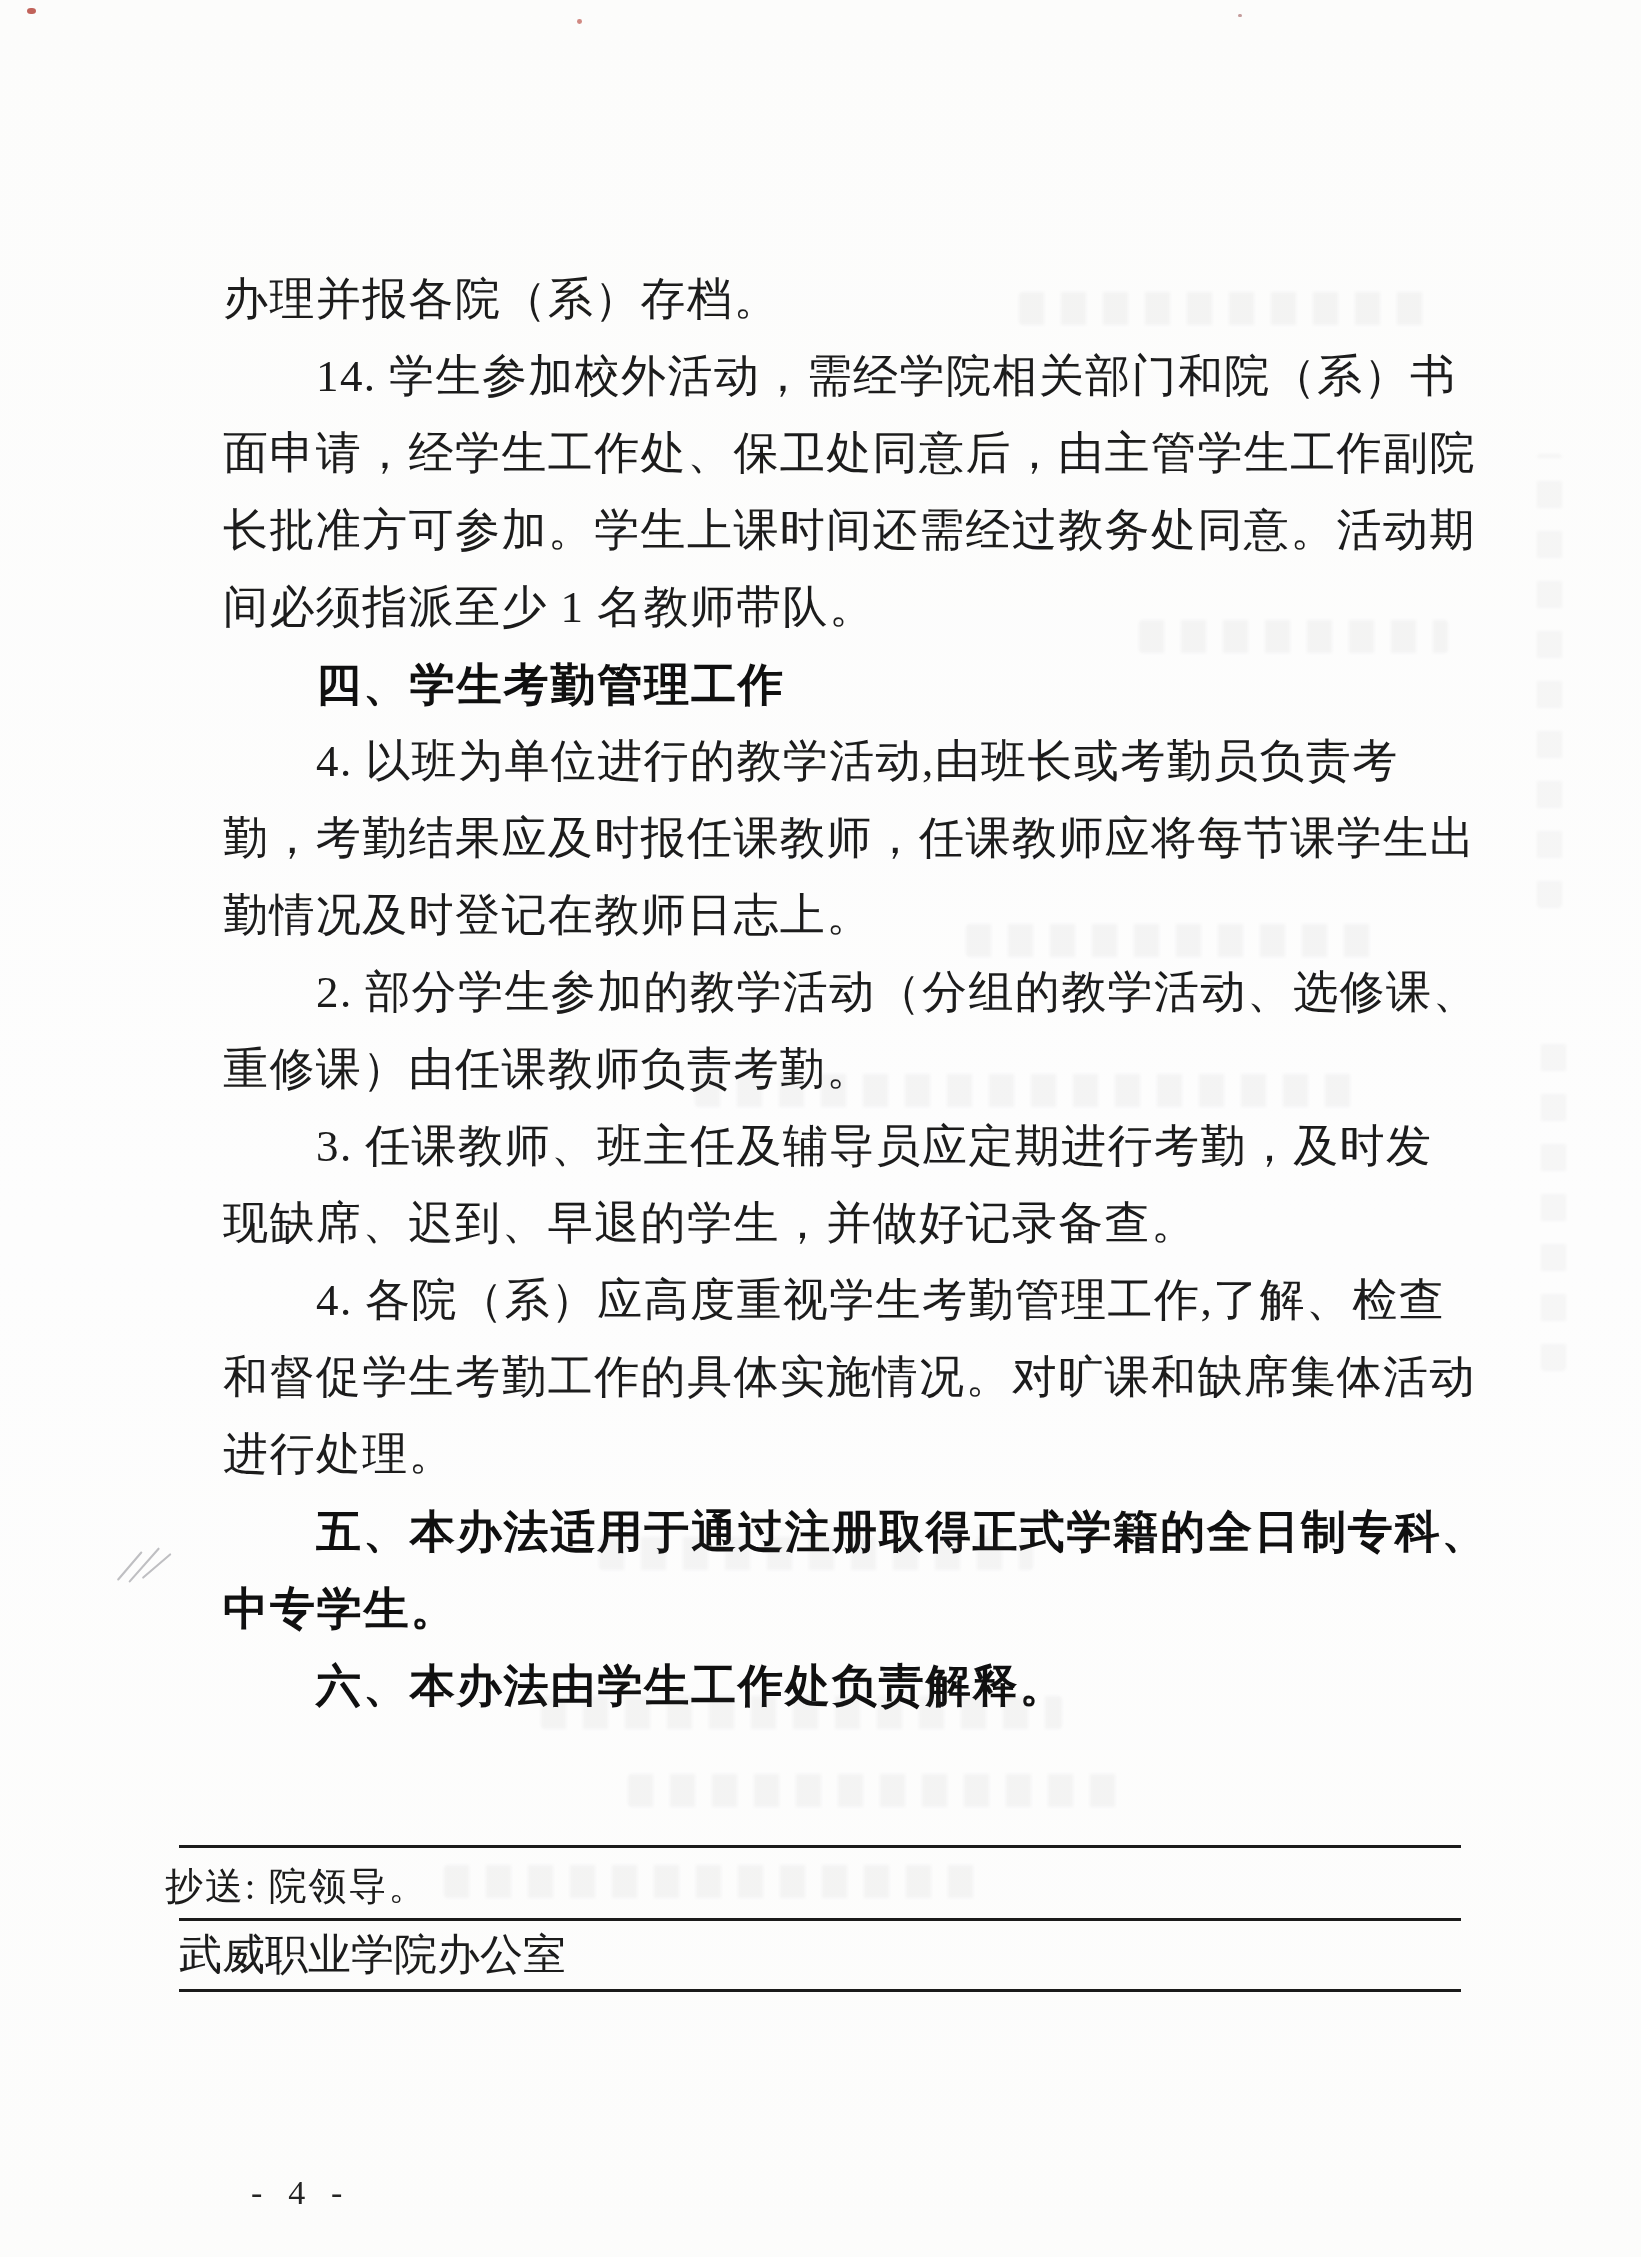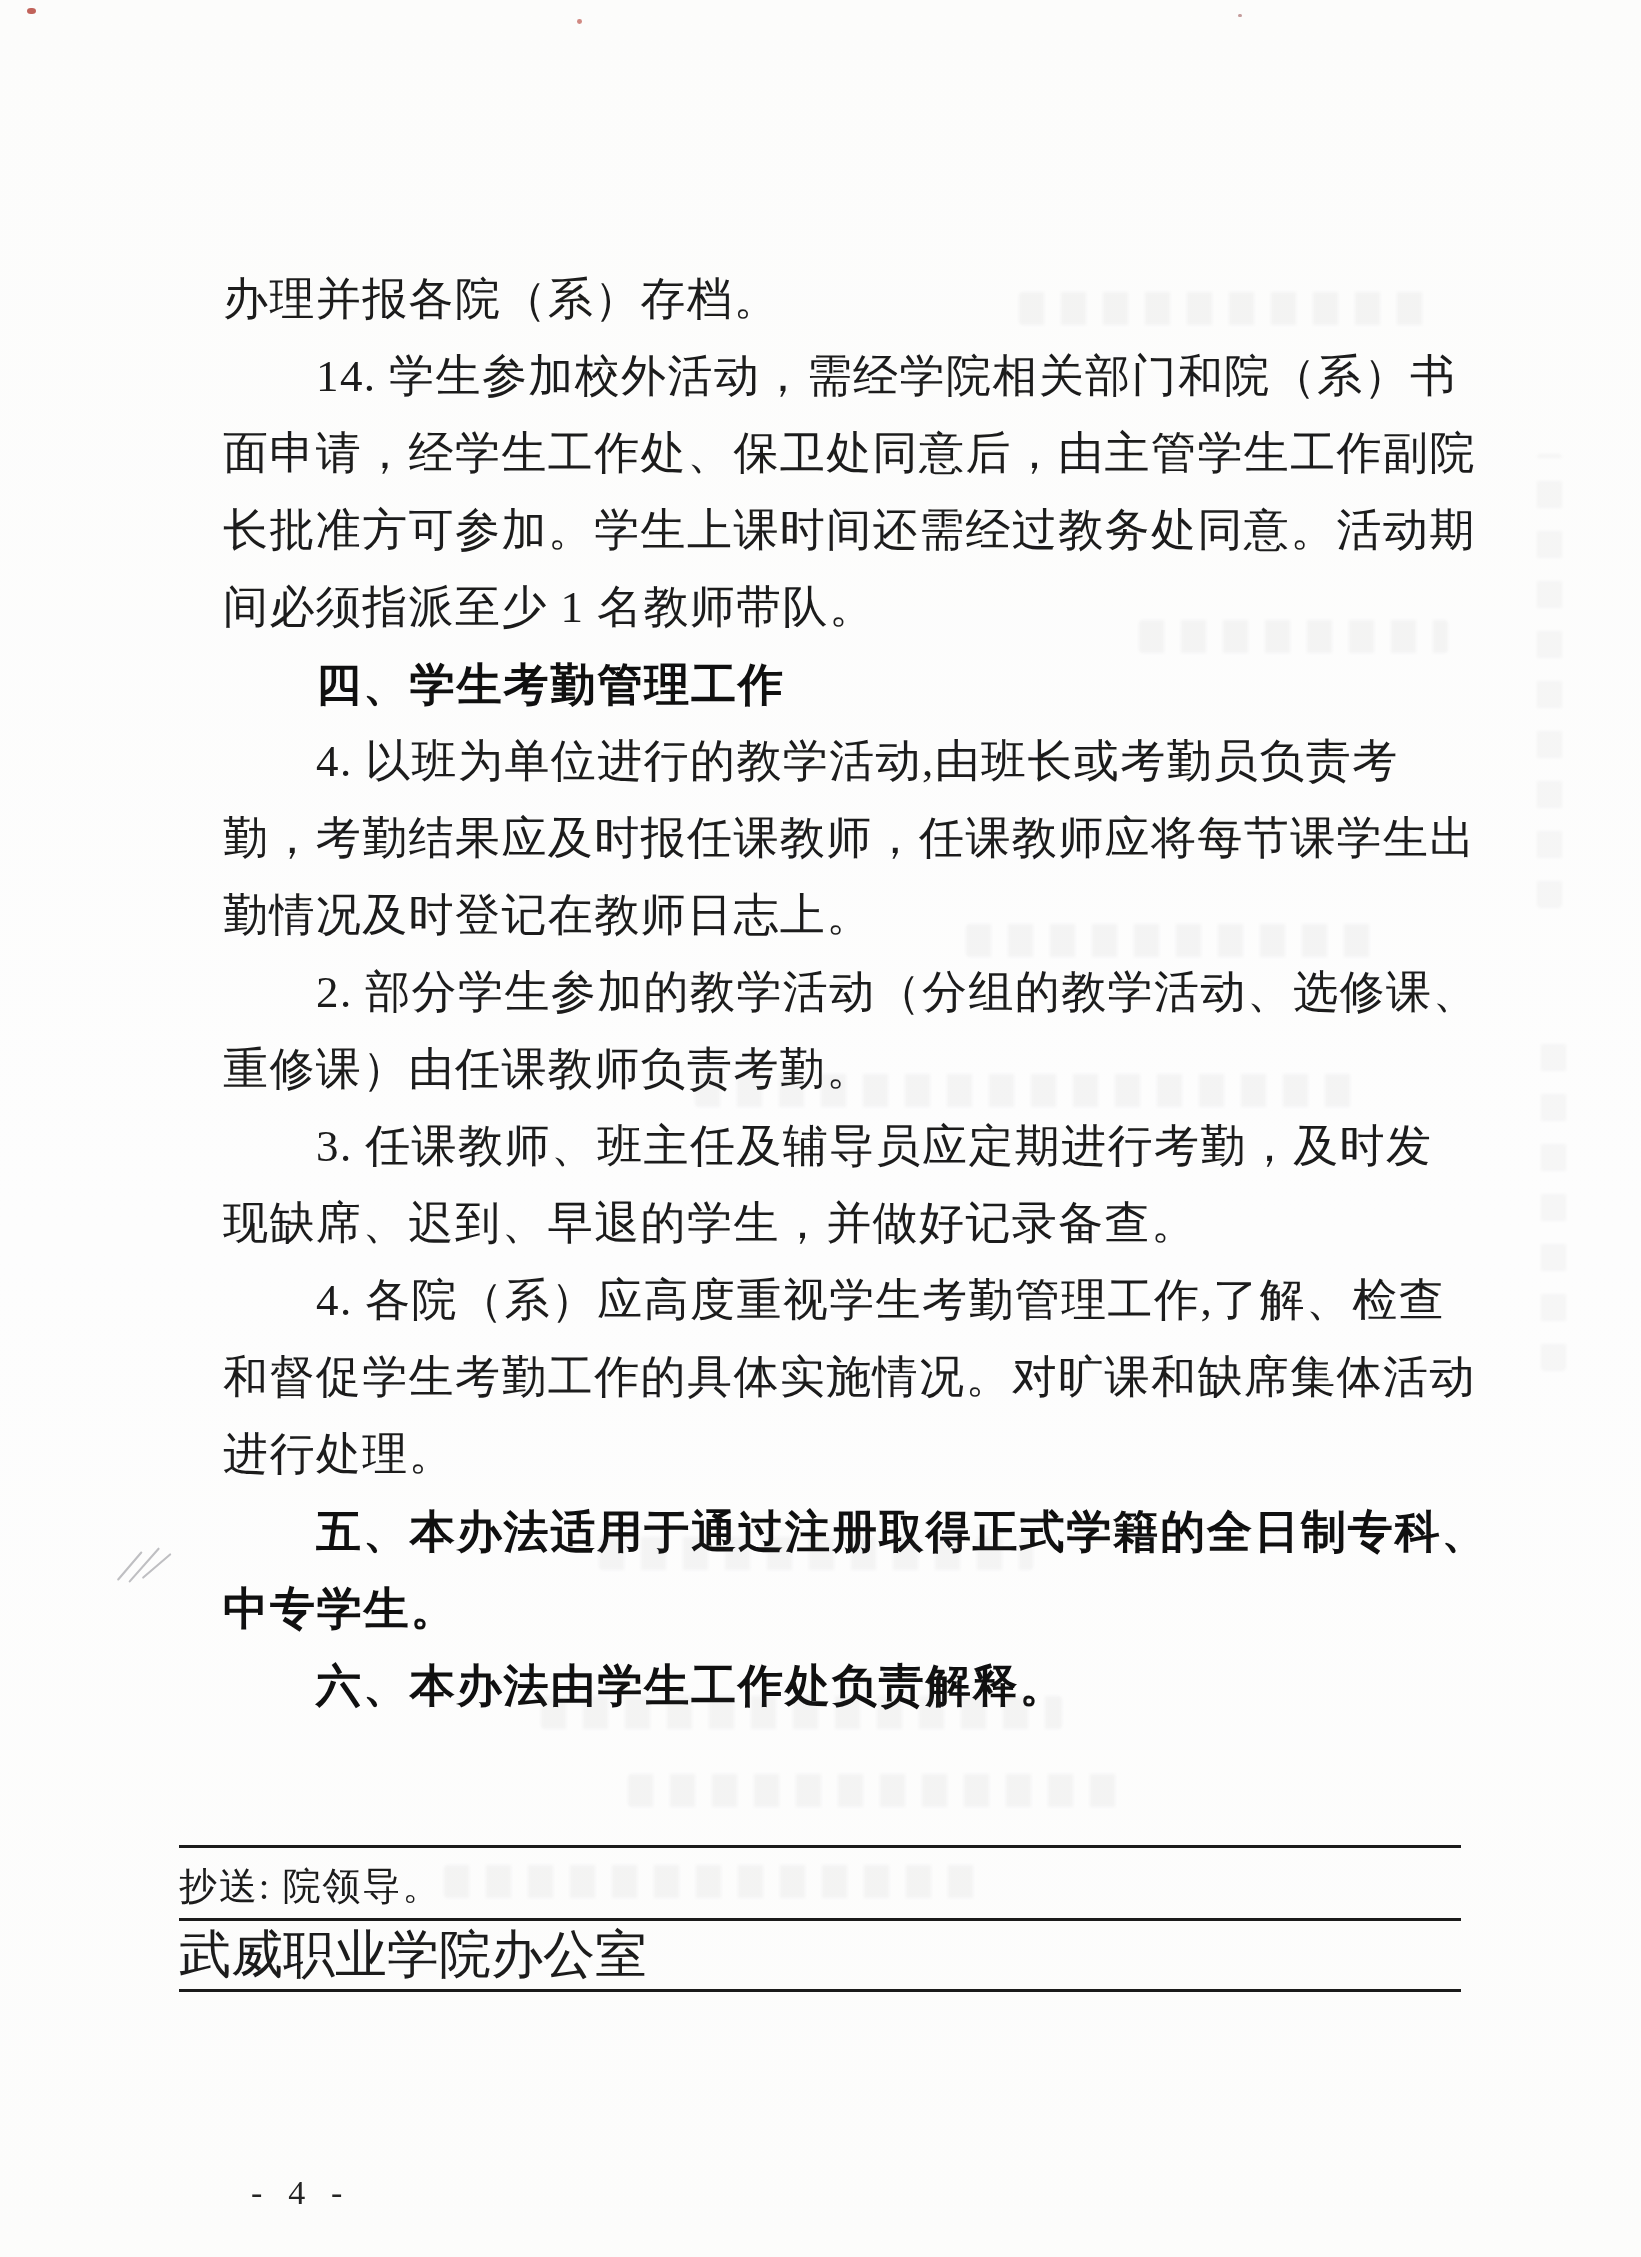--- a/index.html
+++ b/index.html
@@ -26,26 +26,26 @@
   .bold {
     font-family: "Liberation Sans", "DejaVu Sans", sans-serif;
     font-weight: 700; color: #101010; letter-spacing: 1.9px;
   }
   
   .rule { position: absolute; left: 179px; width: 1282px; height: 2.9px; background: #1b1b1b; }
   #rule1 { top: 1845px; }
   #rule2 { top: 1918px; }
   #rule3 { top: 1989px; }
   .cc {
-    position: absolute; left: 179px; top: 1854px; width: 1282px;
+    position: absolute; left: 165px; top: 1854px; width: 1282px;
     height: 64px; line-height: 64px; font-size: 38px; letter-spacing: 1.9px;
   }
   .issuer-row {
     position: absolute; left: 179px; top: 1920px; width: 1282px;
-    height: 69px; line-height: 69px; font-size: 52px;
+    height: 69px; line-height: 69px; font-size: 43px;
     display: flex; justify-content: space-between; gap: 32px;
   }
   .issuer-row .date { margin-right: 75px; letter-spacing: 1px; }
   .pageno {
     position: absolute; left: 251px; top: 2174px;
     font-size: 34px; letter-spacing: 8.7px; color: #242424;
   }
   
   .ghost {
     position: absolute; height: 33px; border-radius: 3.9px; opacity: .55;

